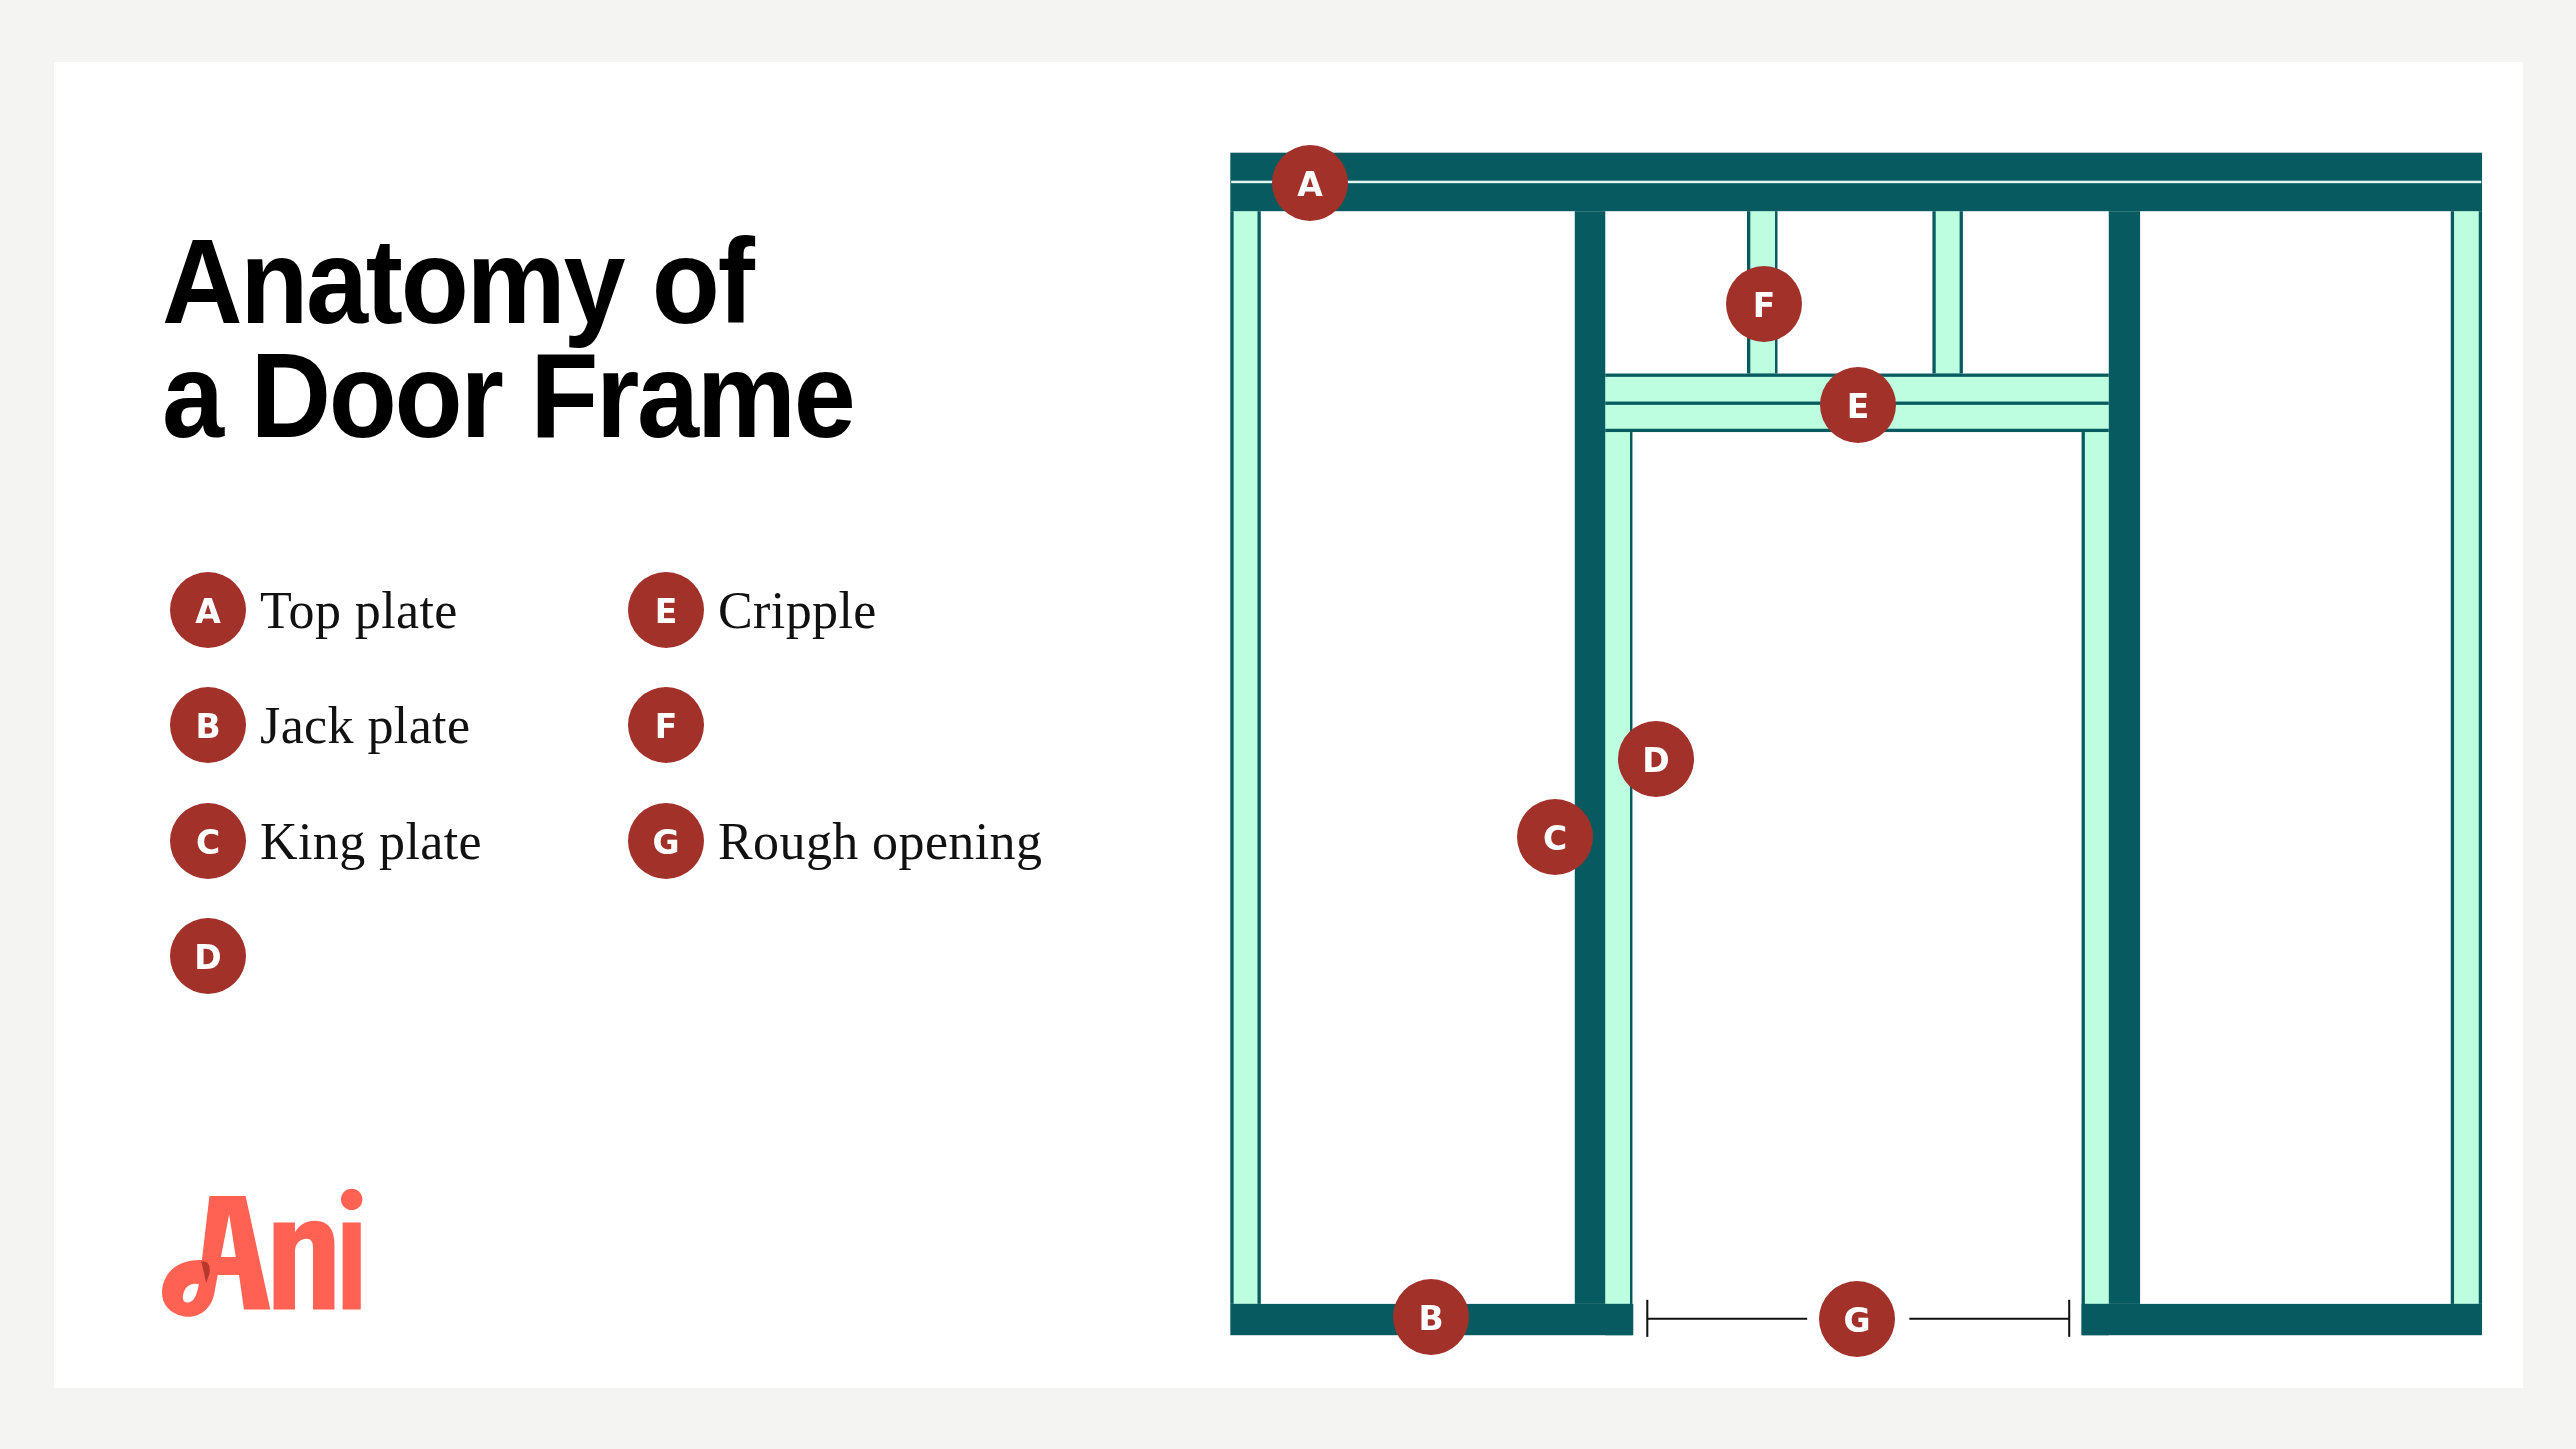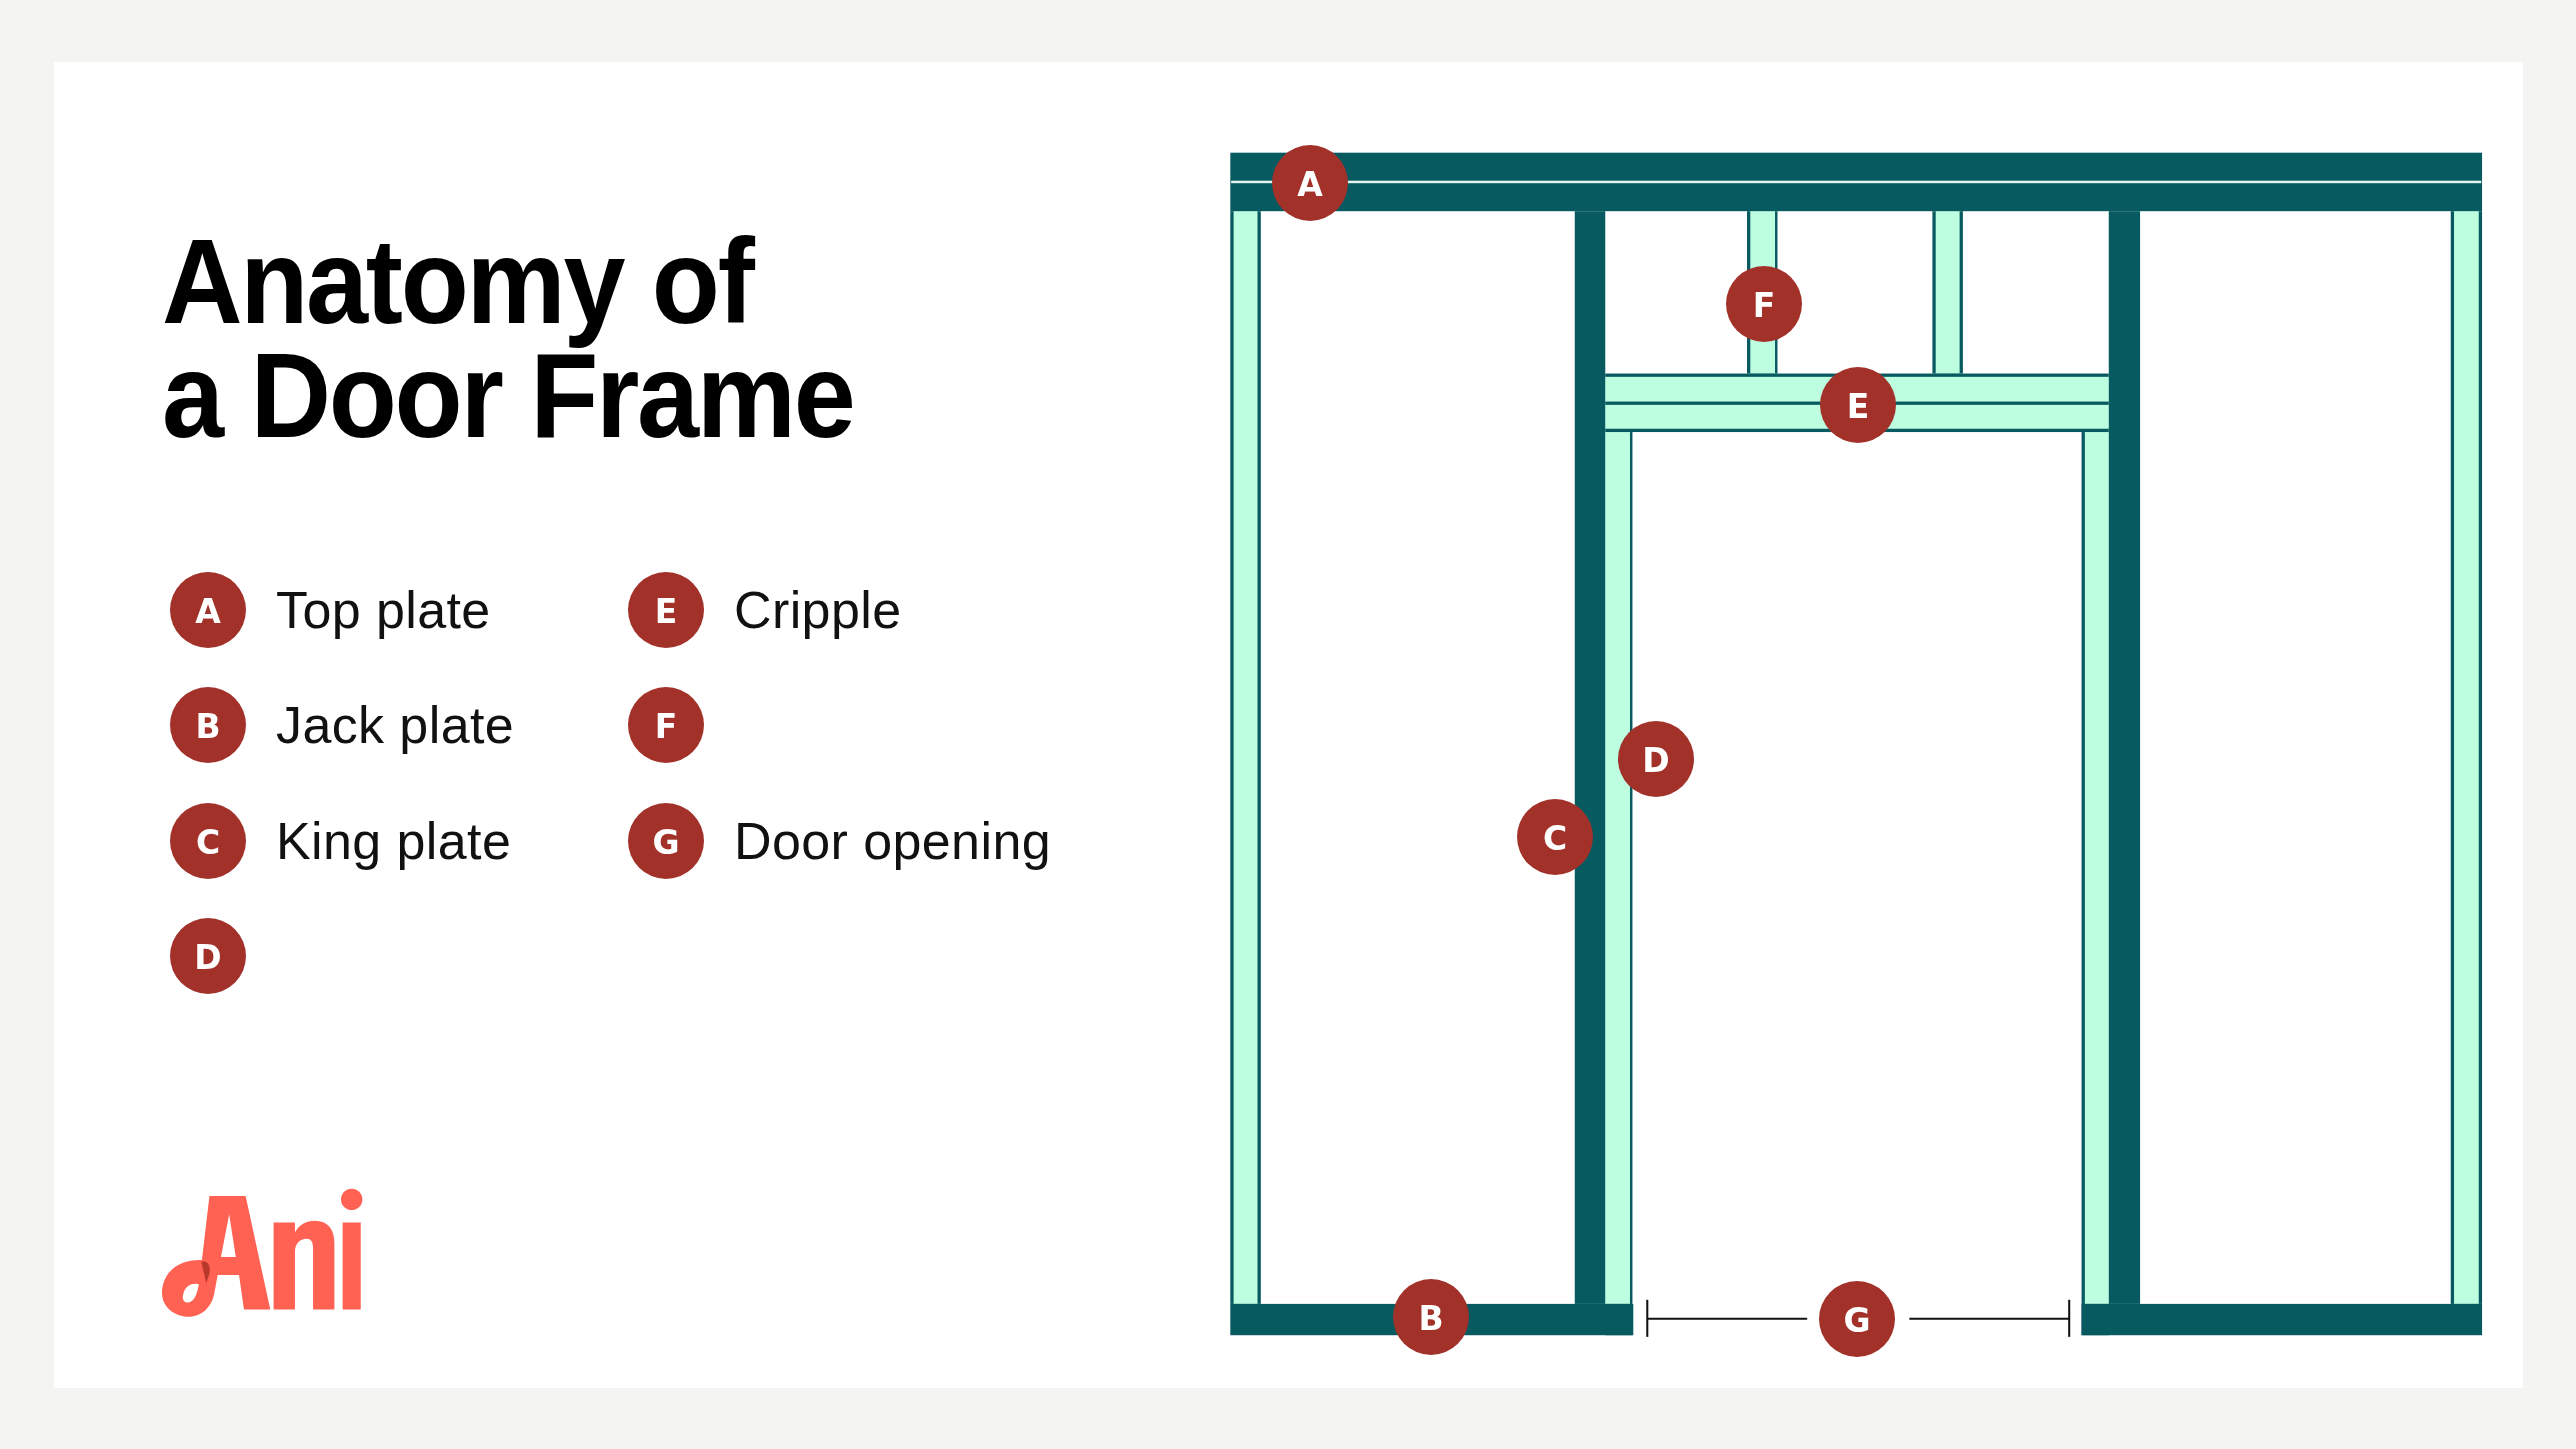--- a/index.html
+++ b/index.html
@@ -38,22 +38,22 @@
     color: #ffffff;
     font-family: "DejaVu Sans", sans-serif;
     font-weight: 700;
     font-size: 33px;
     display: flex; align-items: center; justify-content: center;
     flex: 0 0 auto;
     box-sizing: border-box;
     padding-top: 3.3px;
   }
   .legend-label {
-    margin-left: 30px;
-    font-family: Liberation Sans, sans-serif;
+    margin-left: 14px;
+    font-family: Liberation Serif, serif;
     font-size: 52px;
     color: #111111;
     white-space: nowrap;
     letter-spacing: 0.4px;
   }
   .logo {
     position: absolute; left: 158px; top: 1178px;
     width: 218px; height: 148px;
   }
   .frame { position: absolute; left: 0; top: 0; width: 2576px; height: 1450px; }
@@ -93,21 +93,21 @@
 
 <div class="legend-item" style="left:628px; top:572px;">
   <div class="badge">E</div>
   <div class="legend-label">Cripple</div>
 </div>
 <div class="legend-item" style="left:628px; top:687px;">
   <div class="badge">F</div>
 </div>
 <div class="legend-item" style="left:628px; top:803px;">
   <div class="badge">G</div>
-  <div class="legend-label">Door opening</div>
+  <div class="legend-label">Rough opening</div>
 </div>
 
 <svg class="logo" viewBox="0 0 264 180" aria-label="Angi">
   <g fill="#ff6153">
 
     <path d="M62 22 L106 22 L136 160 L104 160 L98 118 L72 118 L68 140 C64 162 46 172 30 168 C10 164 0 148 6 128 C12 108 32 98 56 100 L60 100 L52 130 C40 126 32 132 30 142 C28 150 34 154 40 150 C46 146 48 136 50 124 Z M76 96 L94 96 L86 44 Z"></path>
 
     <path d="M144 54 L170 54 L170 66 C176 56 184 52 194 52 C210 52 218 62 218 80 L218 160 L192 160 L192 86 C192 78 190 74 184 74 C176 74 170 80 170 90 L170 160 L144 160 Z" transform="translate(-4,0)"></path>
 
     <path d="M182 0 Z"></path>

